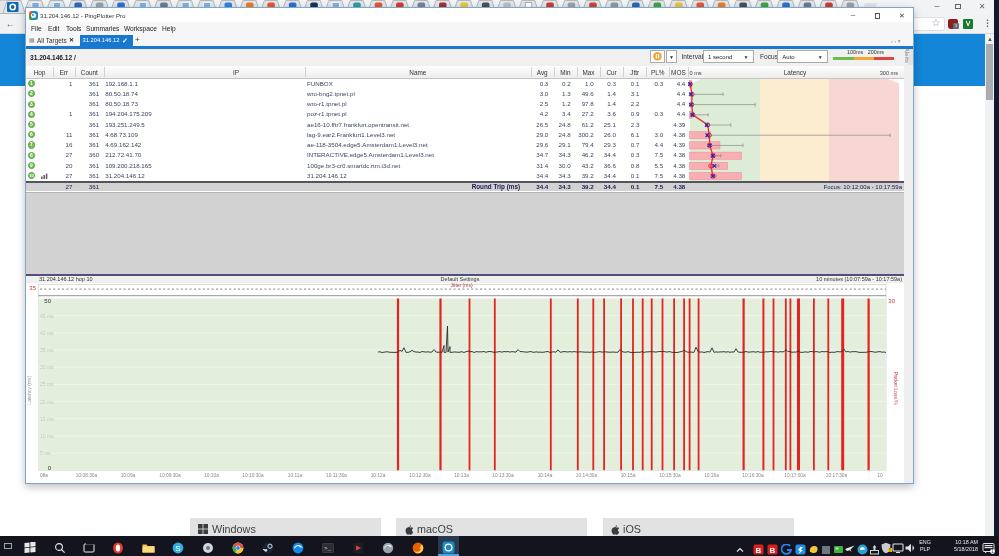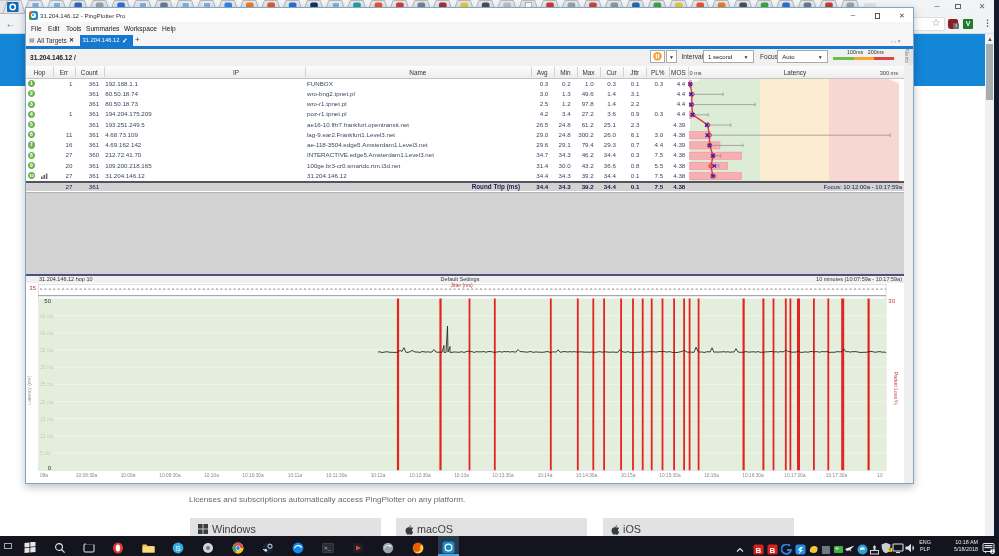--- a/index.html
+++ b/index.html
@@ -118,21 +118,20 @@
 <div class="abs" style="left:0;top:13.5px;width:999px;height:20px;background:#f1f2f4;border-bottom:1px solid #d7dade;"></div>
 <div class="t" style="left:4px;top:19px;width:13px;height:10px;color:#55585c;font-size:10px;line-height:10px;text-align:center;">←</div>
 <div class="abs" style="left:905px;top:16.5px;width:40px;height:14px;background:#fff;border:1px solid #dcdfe3;border-radius:2px;"></div>
 <div class="t" style="left:930px;top:17px;width:12px;height:12px;color:#80868b;font-size:10px;line-height:12px;text-align:center;">☆</div>
 <div class="abs" style="left:948px;top:18.5px;width:10px;height:10px;background:#8f1d1d;border-radius:2px 2px 3px 3px;"></div>
 <div class="t" style="left:953px;top:23px;width:6px;height:6px;background:#6a6d71;border-radius:1px;color:#fff;font-size:4px;line-height:6px;text-align:center;">1</div>
 <div class="t" style="left:963px;top:18.5px;width:10px;height:10px;background:#1d7a2c;border-radius:1px;color:#fff;font-size:7px;line-height:10px;text-align:center;font-weight:bold;">V</div>
 <div class="t" style="left:983px;top:17px;width:4px;height:12px;color:#5f6368;font-size:9px;line-height:12px;font-weight:bold;">⋮</div>
 <div class="abs" style="left:0;top:33.5px;width:994px;height:502.5px;background:#ffffff;"></div>
 <div class="abs" style="left:0;top:34px;width:994px;height:51.5px;background:#1486d8;"></div>
-<div class="t" style="left:189px;top:495px;width:420px;height:10px;color:#65686b;font-size:8.1px;line-height:10px;">Licenses and subscriptions automatically access PingPlotter on any platform.</div>
 <div class="abs" style="left:189.5px;top:518px;width:191px;height:18px;background:#e2e2e2;"></div>
 <div class="abs" style="left:396px;top:518px;width:191px;height:18px;background:#e2e2e2;"></div>
 <div class="abs" style="left:602.5px;top:518px;width:191px;height:18px;background:#e2e2e2;"></div>
 <div class="t" style="left:198px;top:522.5px;width:130px;height:12px;color:#3c3f42;font-size:10.8px;line-height:12px;"><svg width="10" height="10" style="vertical-align:-1px;margin-right:4px;">
         <rect x="0" y="0" width="4.6" height="4.6" fill="#3a3d40"></rect>
         <rect x="5.4" y="0" width="4.6" height="4.6" fill="#3a3d40"></rect>
         <rect x="0" y="5.4" width="4.6" height="4.6" fill="#3a3d40"></rect>
         <rect x="5.4" y="5.4" width="4.6" height="4.6" fill="#3a3d40"></rect>
       </svg>Windows</div>
 <div class="t" style="left:405px;top:522.5px;width:130px;height:12px;color:#3c3f42;font-size:10.8px;line-height:12px;"><svg width="9" height="11" style="vertical-align:-2px;margin-right:3px;">

